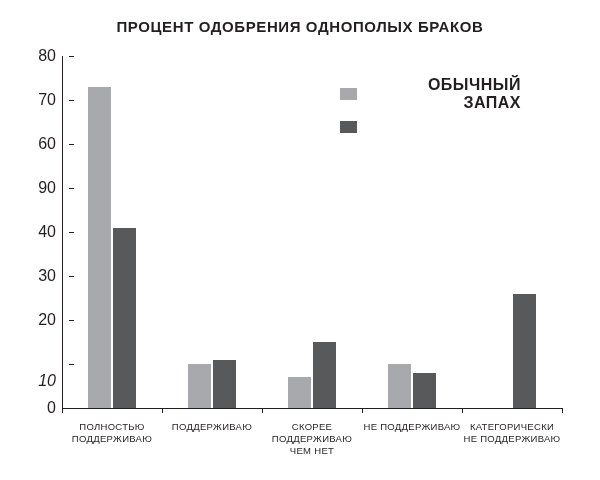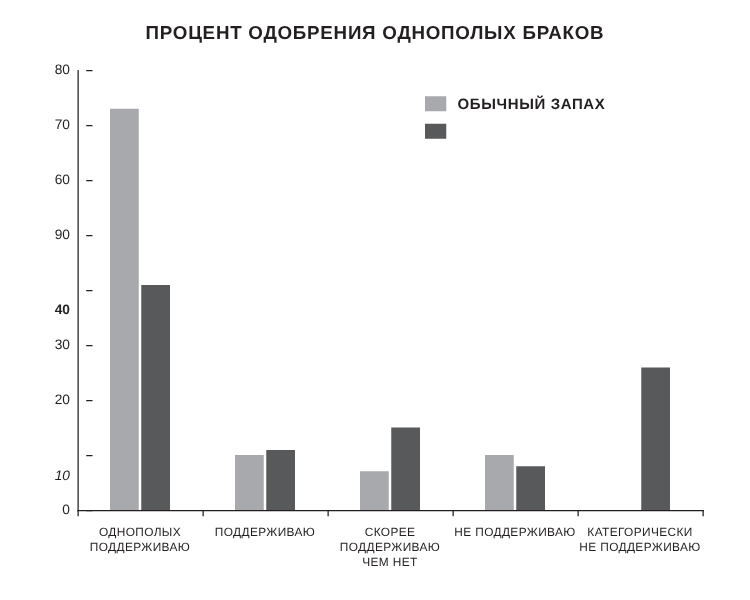--- a/index.html
+++ b/index.html
@@ -51,21 +51,21 @@
     left: 62px;
     top: 408px;
     width: 501px;
     height: 1px;
     background: #231f20;
   }
   .ytick-label {
     position: absolute;
     right: 0;
     transform: translateY(-50%);
-    font-size: 11px;
+    font-size: 16px;
     color: #231f20;
     text-align: right;
     width: 40px;
   }
   #ytick-wrap {
     position: absolute;
     left: 12px;
     top: 56px;
     width: 44px;
     height: 353px;
@@ -128,24 +128,25 @@
     margin-bottom: 9px;
   }
   .legend-swatch {
     width: 17px;
     height: 12px;
     margin-right: 9px;
   }
   .legend-swatch.s0 { background: #a7a9ac; }
   .legend-swatch.s1 { background: #58595b; }
   .legend-label {
-    font-size: 12px;
+    font-size: 16px;
     font-weight: bold;
     letter-spacing: 0.5px;
     color: #231f20;
+    text-align: right;
   }
 </style>
 </head>
 <body>
 
 <div id="chart-root">
 
   <div id="chart-title">ПРОЦЕНТ ОДОБРЕНИЯ ОДНОПОЛЫХ БРАКОВ</div>
 
   <div id="axis-y"></div>
@@ -153,21 +154,21 @@
 
   <div id="ytick-wrap">
       <div class="ytick-label" style="top: 352px;">0</div>
       <div class="ytick-mark" style="top: 352px;"></div>
       <div class="ytick-label" style="top: 325px; font-style: italic;">10</div>
       <div class="ytick-mark" style="top: 308px;"></div>
       <div class="ytick-label" style="top: 264px;">20</div>
       <div class="ytick-mark" style="top: 264px;"></div>
       <div class="ytick-label" style="top: 220px;">30</div>
       <div class="ytick-mark" style="top: 220px;"></div>
-      <div class="ytick-label" style="top: 192px; font-weight: bold;">40</div>
+      <div class="ytick-label" style="top: 176px;">40</div>
       <div class="ytick-mark" style="top: 176px;"></div>
       <div class="ytick-label" style="top: 132px;">90</div>
       <div class="ytick-mark" style="top: 132px;"></div>
       <div class="ytick-label" style="top: 88px;">60</div>
       <div class="ytick-mark" style="top: 88px;"></div>
       <div class="ytick-label" style="top: 44px;">70</div>
       <div class="ytick-mark" style="top: 44px;"></div>
       <div class="ytick-label" style="top: 0px;">80</div>
       <div class="ytick-mark" style="top: 0px;"></div>
     </div>
@@ -210,21 +211,21 @@
         <span class="legend-swatch s0" style="background: rgb(167, 169, 172);"></span>
         <span class="legend-label">ОБЫЧНЫЙ ЗАПАХ</span>
       </div>
       <div class="legend-row">
         <span class="legend-swatch s1" style="background: rgb(88, 89, 91);"></span>
       </div>
     </div>
 
 <div class="xtick-mark" style="left: 162px;"></div>
     <div class="xtick-mark" style="left: 62px;"></div>
-    <div class="xlabel" style="left: 62px; width: 100px;">ОДНОПОЛЫХ
+    <div class="xlabel" style="left: 62px; width: 100px;">ПОЛНОСТЬЮ
 ПОДДЕРЖИВАЮ</div>
     <div class="xtick-mark" style="left: 262px;"></div>
     <div class="xlabel" style="left: 162px; width: 100px;">ПОДДЕРЖИВАЮ</div>
     <div class="xtick-mark" style="left: 362px;"></div>
     <div class="xlabel" style="left: 262px; width: 100px;">СКОРЕЕ
 ПОДДЕРЖИВАЮ
 ЧЕМ НЕТ</div>
     <div class="xtick-mark" style="left: 462px;"></div>
     <div class="xlabel" style="left: 362px; width: 100px;">НЕ ПОДДЕРЖИВАЮ</div>
     <div class="xtick-mark" style="left: 562px;"></div>

